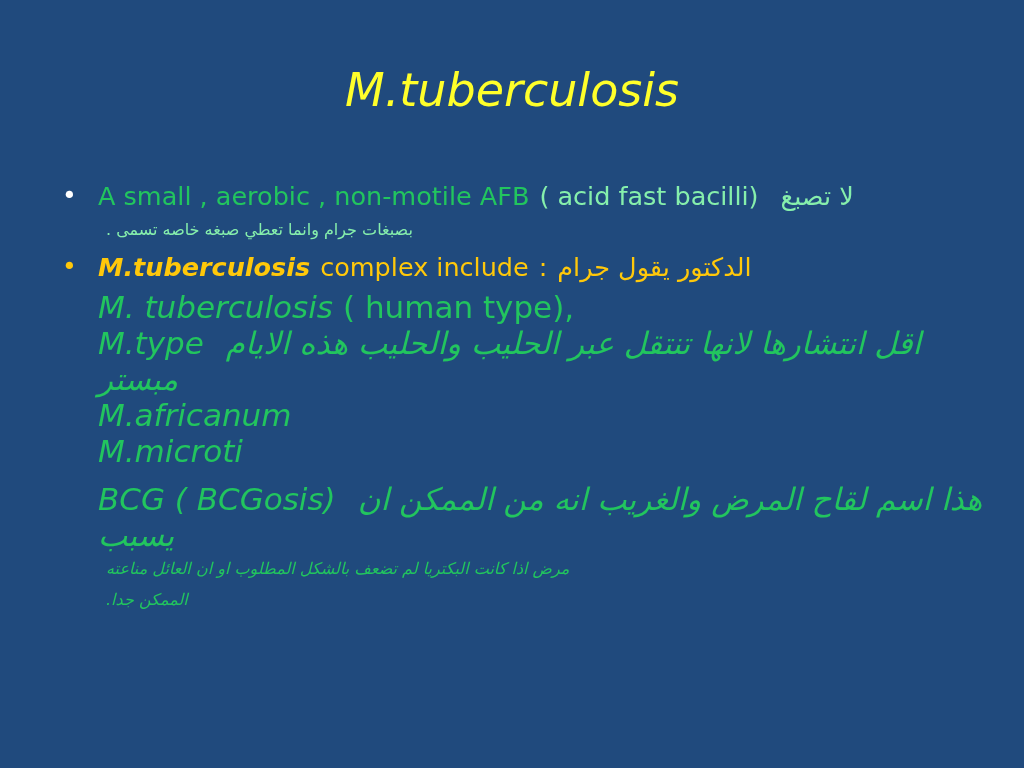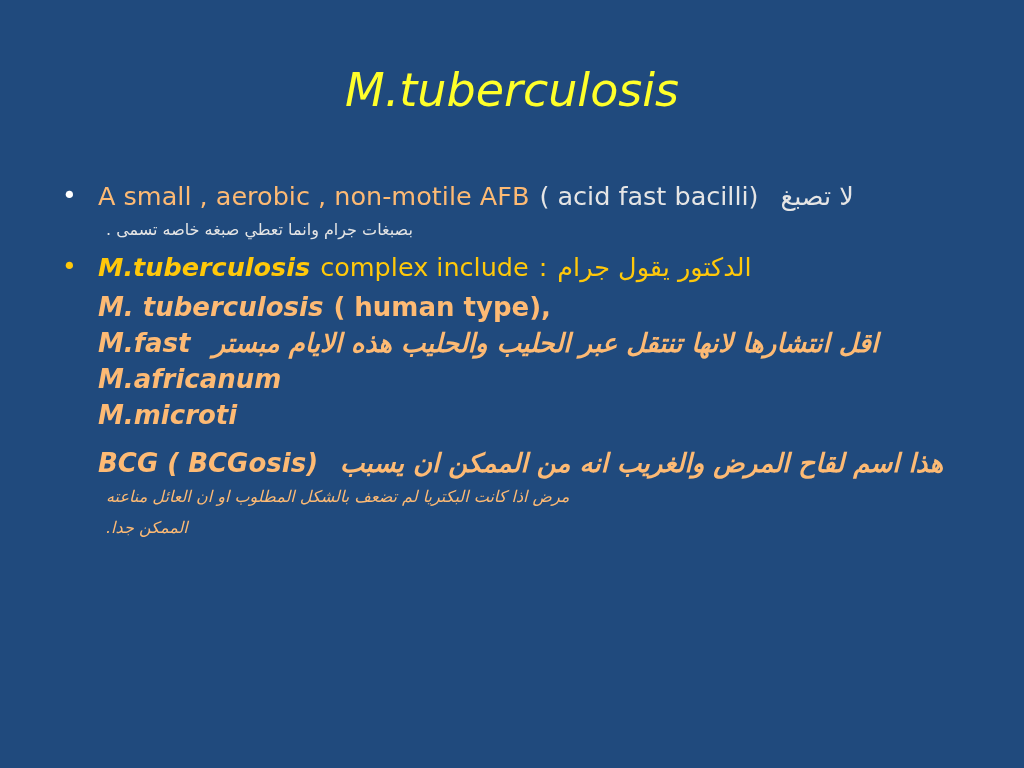--- a/index.html
+++ b/index.html
@@ -56,38 +56,37 @@
     left: 16px;
     top: 0px;
     font-size: 25px;
     line-height: 36px;
   }
   .bullet-dot.white { color: #ffffff; }
   .bullet-dot.gold  { color: #ffc80a; }
 
   .cont-row {
     display: block;
-    font-size: 26px;
+    font-size: 31px;
     line-height: 36px;
     color: #ffffff;
     padding-left: 52px;
-    font-weight: bold;
   }
 
   .wrap-row {
     display: block;
     font-size: 16px;
     line-height: 31px;
     color: #ffffff;
     padding-left: 60px;
   }
 
   
-  .t-white      { color: #fdba74; }
-  .t-red        { color: #e5e5e5; }
+  .t-white      { color: #22c55e; }
+  .t-red        { color: #86efac; }
   .t-gold       { color: #ffc80a; }
   .t-ital       { font-style: italic; }
   .t-bold       { font-weight: normal; }
   .t-bolditalic { font-weight: bold; font-style: italic; }
 
   .ar {
     direction: rtl;
     unicode-bidi: isolate;
     font-family: "DejaVu Sans", "Liberation Sans", sans-serif;
   }
@@ -119,21 +118,21 @@
 
     <div class="bullet-row" style="margin-top:4px;">
       <span class="bullet-dot gold">•</span><span class="t-gold t-bolditalic">M.tuberculosis</span><span class="sp-sm"></span><span class="t-gold t-bold">complex include</span><span class="sp-sm"></span><span class="t-gold t-bold">:</span><span class="sp-sm"></span><span class="t-gold ar">الدكتور يقول جرام</span>
     </div>
 
     <div class="cont-row" style="margin-top:4px;">
       <span class="t-white t-ital">M. tuberculosis</span><span class="sp-sm"></span><span class="t-white">( human type),</span>
     </div>
 
     <div class="cont-row">
-      <span class="t-white t-ital">M.fast</span><span class="sp-md"></span><span class="t-white ar-ital">اقل انتشارها لانها تنتقل عبر الحليب والحليب هذه الايام مبستر</span>
+      <span class="t-white t-ital">M.type</span><span class="sp-md"></span><span class="t-white ar-ital">اقل انتشارها لانها تنتقل عبر الحليب والحليب هذه الايام مبستر</span>
     </div>
 
     <div class="cont-row">
       <span class="t-white t-ital">M.africanum</span>
     </div>
 
     <div class="cont-row">
       <span class="t-white t-ital">M.microti</span>
     </div>
 

